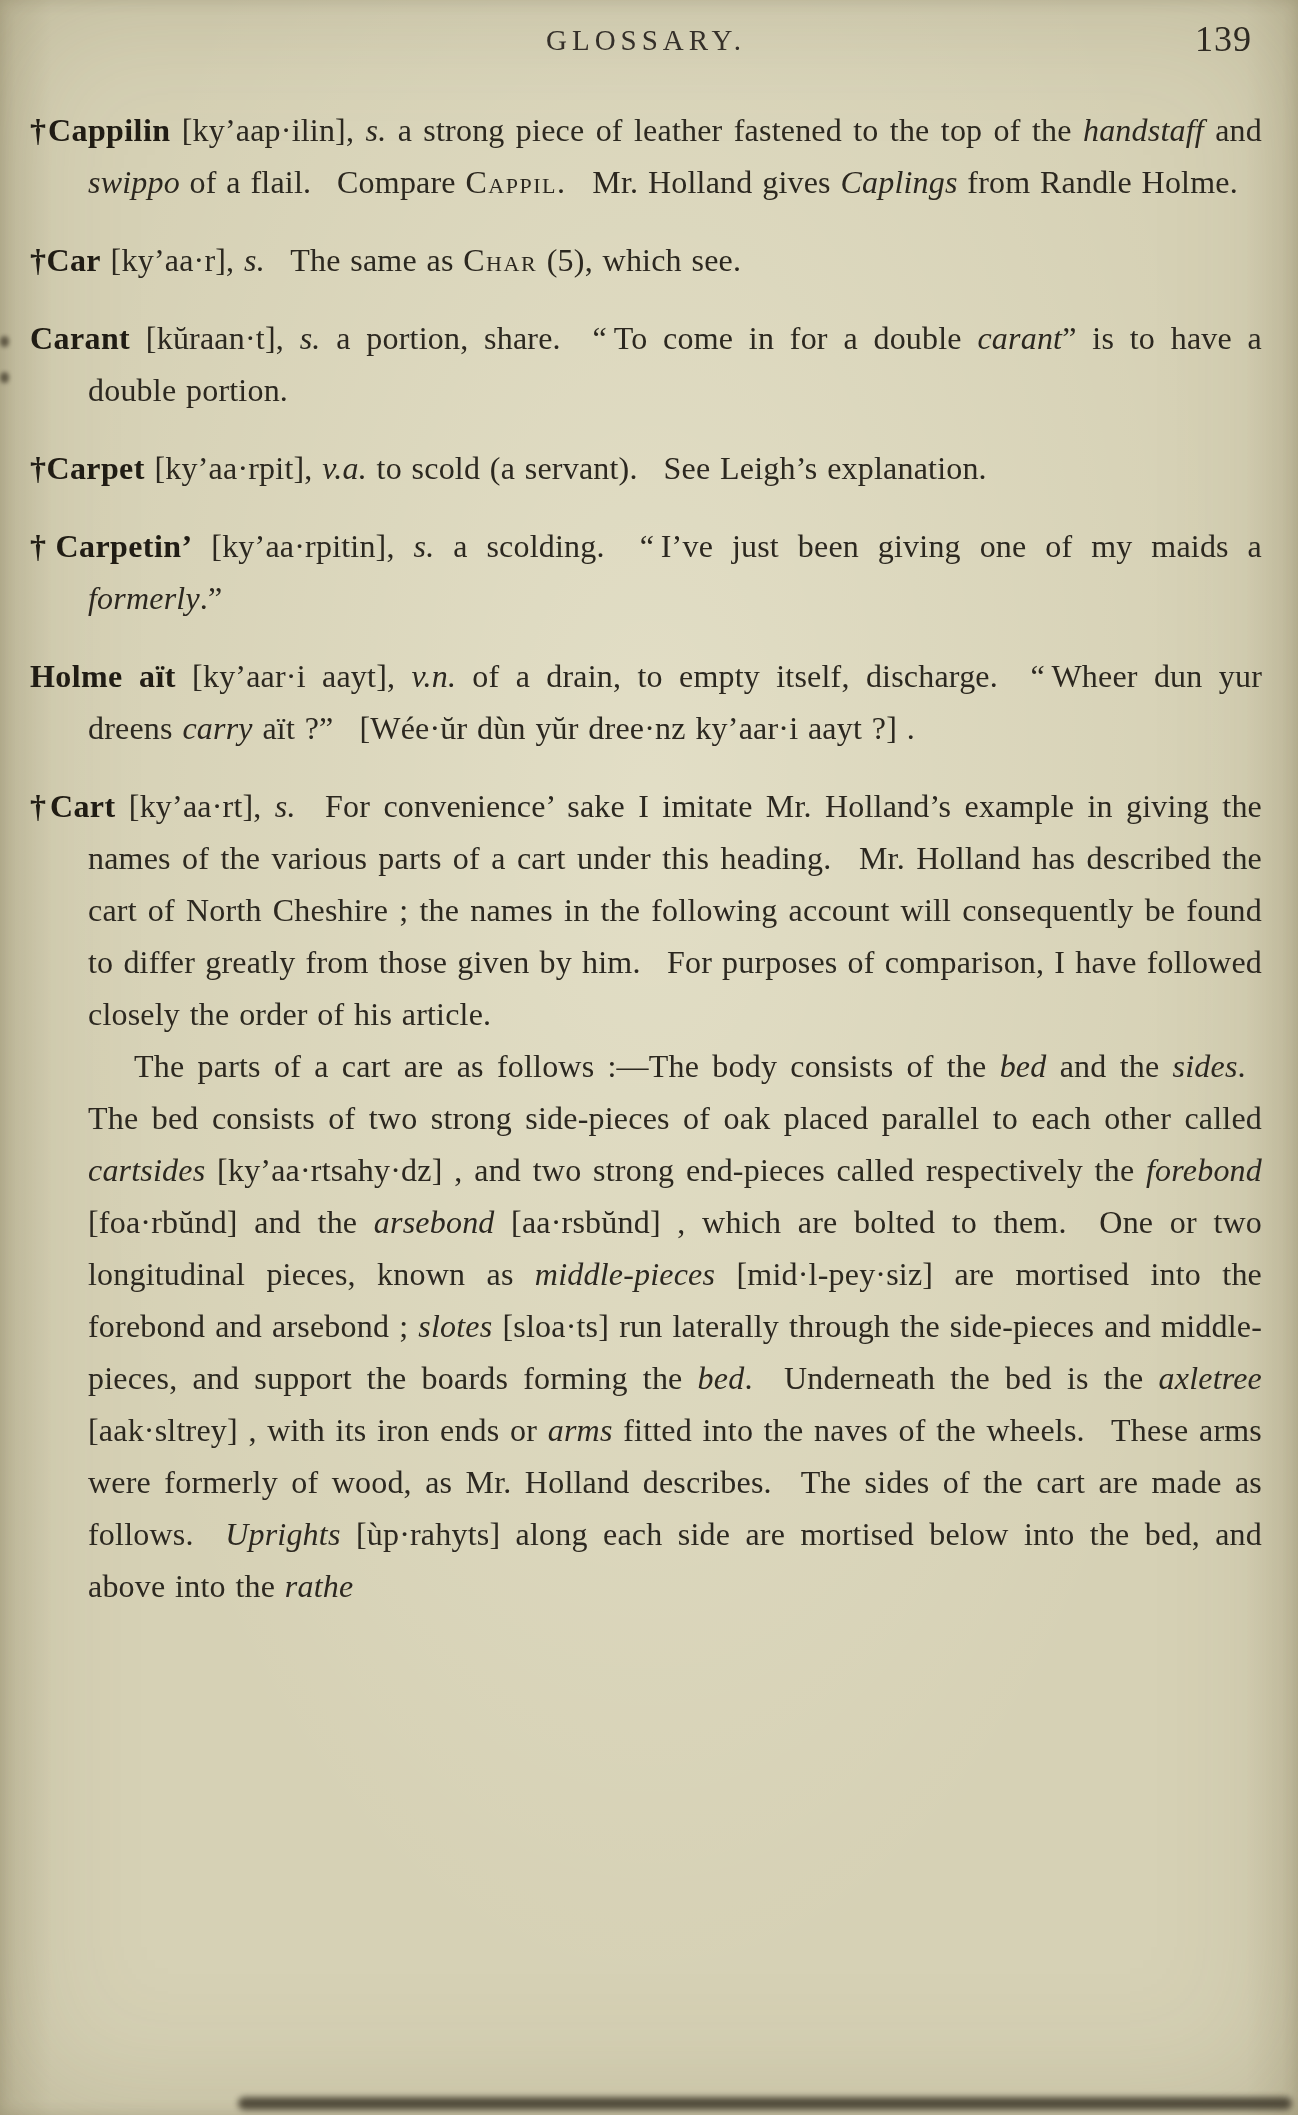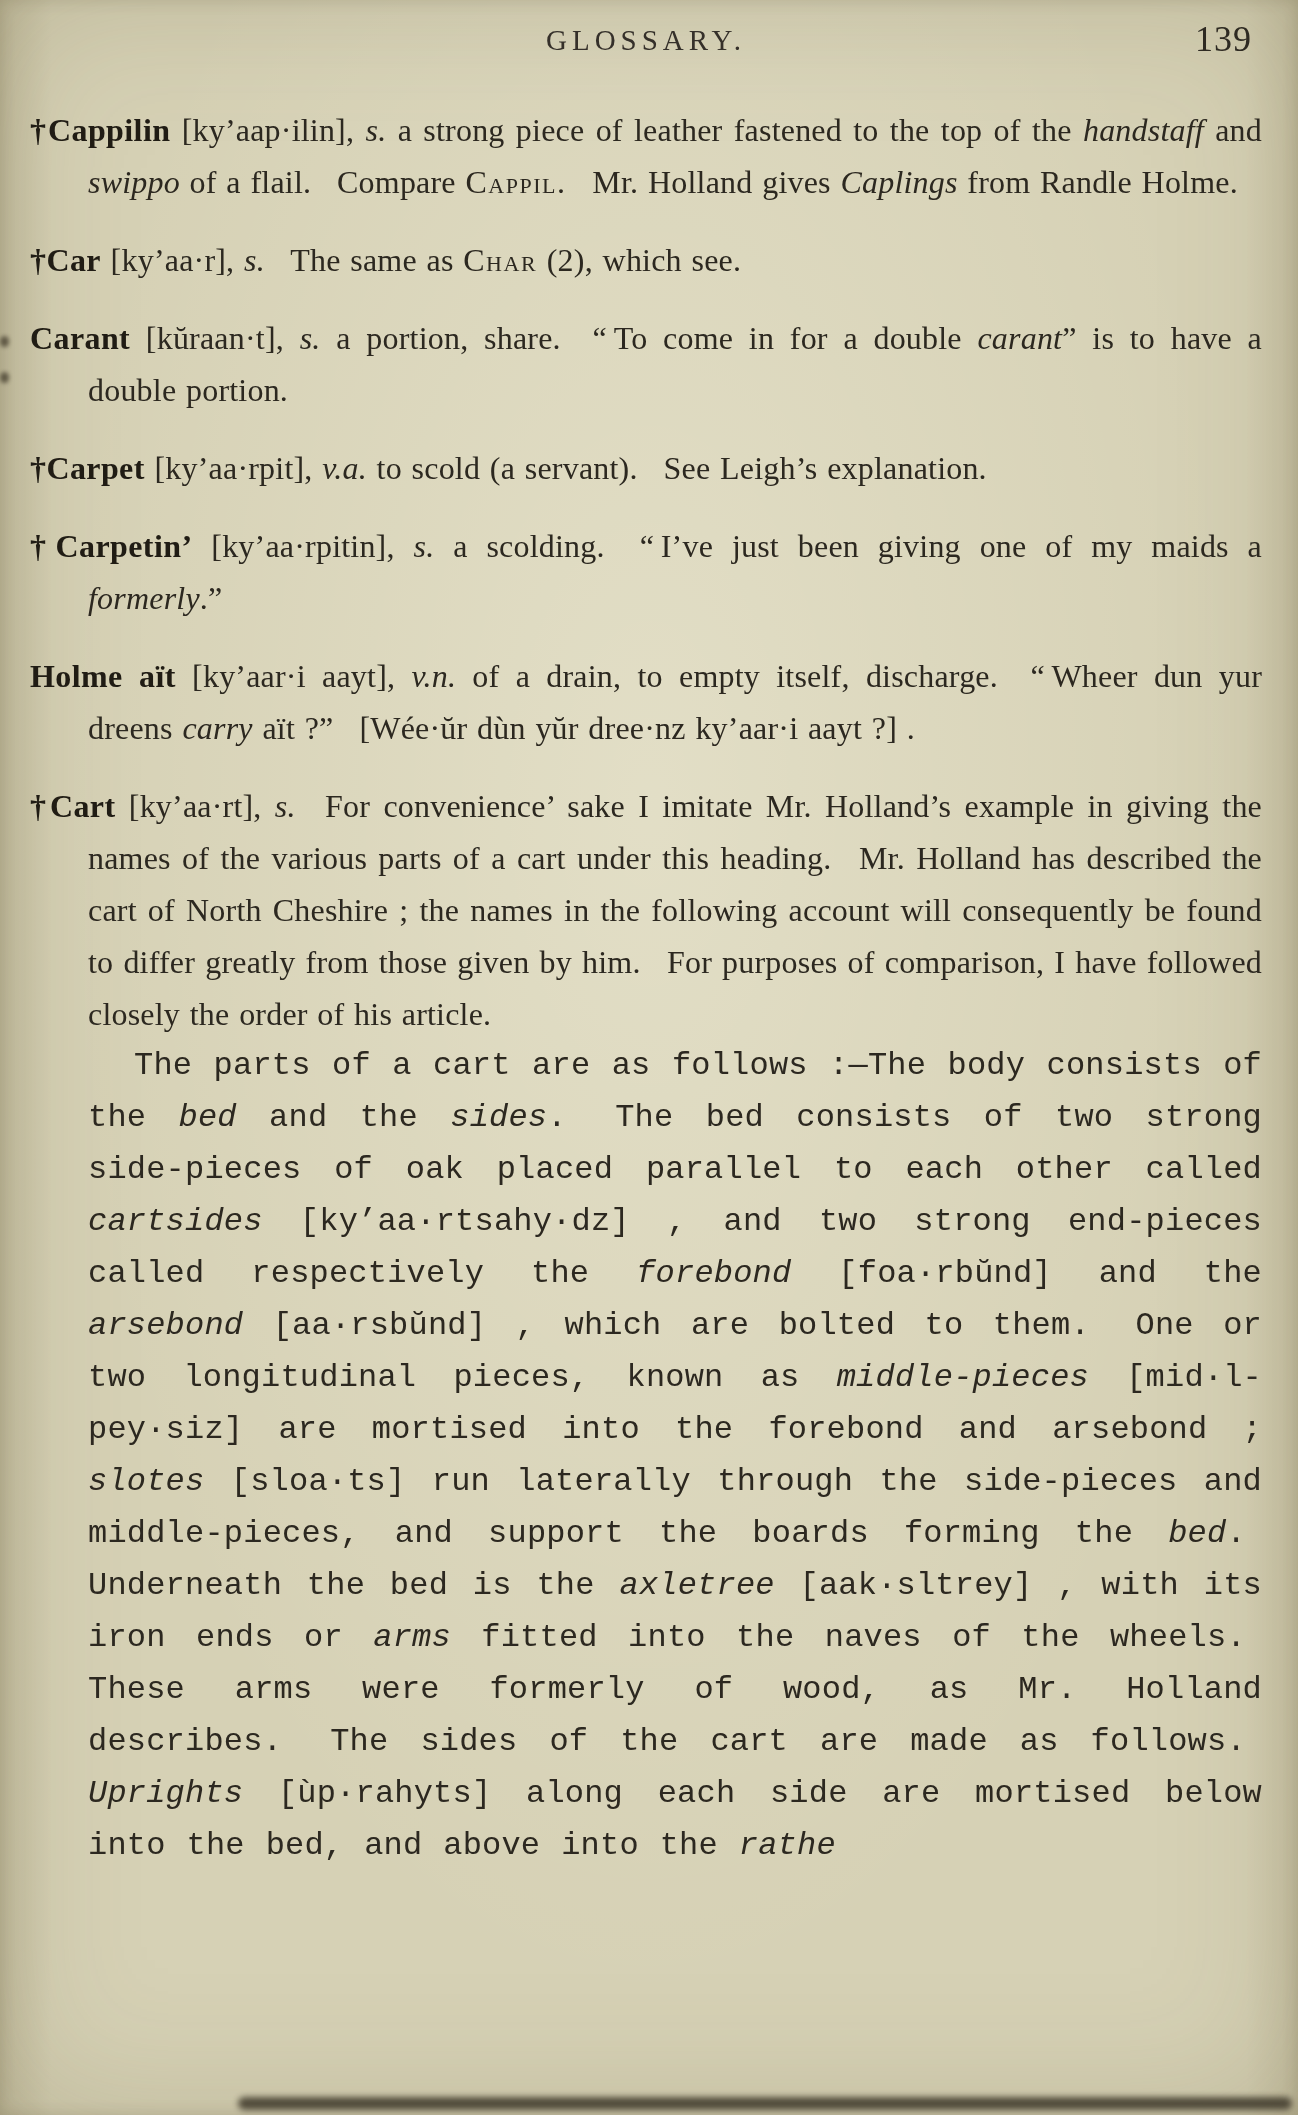--- a/index.html
+++ b/index.html
@@ -43,21 +43,21 @@
   }
   .entries {
     font-size: 32px;
     line-height: 52px;
     text-align: justify;
     letter-spacing: 0.2px;
     word-spacing: 1.5px;
   }
   .entry { margin: 0 0 26px 0; }
   .entry.hanging { padding-left: 58px; text-indent: -58px; }
-  .entry.para { margin-left: 58px; text-indent: 46px; margin-top: -26px; font-family: Liberation Mono, monospace; }
+  .entry.para { margin-left: 58px; text-indent: 46px; margin-top: -26px; }
   .b { font-weight: 700; color: #201c14; letter-spacing: 0.4px; }
   .i { font-style: italic; }
   .sc { font-variant: small-caps; letter-spacing: 1.5px; }
   .rm { font-style: normal; }
   .scan-mark {
     position: absolute;
     left: 0;
     width: 9px; height: 11px;
     background: #4a4332;
     filter: blur(2px);
@@ -80,21 +80,21 @@
 <body>
 
 <div class="page">
   <header class="page-header">
     <span class="running-head">GLOSSARY.</span>
     <span class="page-number">139</span>
   </header>
 
   <main class="entries">
       <p class="entry hanging"><span class="b">†Cappilin</span><span class="rm"> [ky’aap·ilin], </span><span class="i">s.</span><span class="rm"> a strong piece of leather fastened to the top of the </span><span class="i">handstaff</span><span class="rm"> and </span><span class="i">swippo</span><span class="rm"> of a flail.  Compare </span><span class="sc">Cappil.</span><span class="rm">  Mr. Holland gives </span><span class="i">Caplings</span><span class="rm"> from Randle Holme.</span></p>
-      <p class="entry hanging"><span class="b">†Car</span><span class="rm"> [ky’aa·r], </span><span class="i">s.</span><span class="rm">  The same as </span><span class="sc">Char</span><span class="rm"> (2), which see.</span></p>
+      <p class="entry hanging"><span class="b">†Car</span><span class="rm"> [ky’aa·r], </span><span class="i">s.</span><span class="rm">  The same as </span><span class="sc">Char</span><span class="rm"> (5), which see.</span></p>
       <p class="entry hanging"><span class="b">Carant</span><span class="rm"> [kŭraan·t], </span><span class="i">s.</span><span class="rm"> a portion, share.  “ To come in for a double </span><span class="i">carant</span><span class="rm">” is to have a double portion.</span></p>
       <p class="entry hanging"><span class="b">†Carpet</span><span class="rm"> [ky’aa·rpit], </span><span class="i">v.a.</span><span class="rm"> to scold (a servant).  See Leigh’s explanation.</span></p>
       <p class="entry hanging"><span class="b">†Carpetin’</span><span class="rm"> [ky’aa·rpitin], </span><span class="i">s.</span><span class="rm"> a scolding.  “ I’ve just been giving one of my maids a </span><span class="i">formerly</span><span class="rm">.”</span></p>
       <p class="entry hanging"><span class="b">Holme aït</span><span class="rm"> [ky’aar·i aayt], </span><span class="i">v.n.</span><span class="rm"> of a drain, to empty itself, discharge.  “ Wheer dun yur dreens </span><span class="i">carry</span><span class="rm"> aït&nbsp;?”  [Wée·ŭr dùn yŭr dree·nz ky’aar·i aayt&nbsp;?]&nbsp;.</span></p>
       <p class="entry hanging"><span class="b">†Cart</span><span class="rm"> [ky’aa·rt], </span><span class="i">s.</span><span class="rm">  For convenience’ sake I imitate Mr. Holland’s example in giving the names of the various parts of a cart under this heading.  Mr. Holland has described the cart of North Cheshire&nbsp;; the names in the following account will consequently be found to differ greatly from those given by him.  For purposes of comparison, I have followed closely the order of his article.</span></p>
       <p class="entry para"><span class="rm">The parts of a cart are as follows&nbsp;:—The body consists of the </span><span class="i">bed</span><span class="rm"> and the </span><span class="i">sides</span><span class="rm">.  The bed consists of two strong side-pieces of oak placed parallel to each other called </span><span class="i">cartsides</span><span class="rm"> [ky’aa·rtsahy·dz]&nbsp;, and two strong end-pieces called respectively the </span><span class="i">forebond</span><span class="rm"> [foa·rbŭnd] and the </span><span class="i">arsebond</span><span class="rm"> [aa·rsbŭnd]&nbsp;, which are bolted to them.  One or two longitudinal pieces, known as </span><span class="i">middle-pieces</span><span class="rm"> [mid·l-pey·siz] are mortised into the forebond and arsebond&nbsp;; </span><span class="i">slotes</span><span class="rm"> [sloa·ts] run laterally through the side-pieces and middle-pieces, and support the boards forming the </span><span class="i">bed</span><span class="rm">.  Underneath the bed is the </span><span class="i">axletree</span><span class="rm"> [aak·sltrey]&nbsp;, with its iron ends or </span><span class="i">arms</span><span class="rm"> fitted into the naves of the wheels.  These arms were formerly of wood, as Mr. Holland describes.  The sides of the cart are made as follows.  </span><span class="i">Uprights</span><span class="rm"> [ùp·rahyts] along each side are mortised below into the bed, and above into the </span><span class="i">rathe</span></p>
     </main>
 
   <div class="scan-mark mark-1"></div>
   <div class="scan-mark mark-2"></div>

